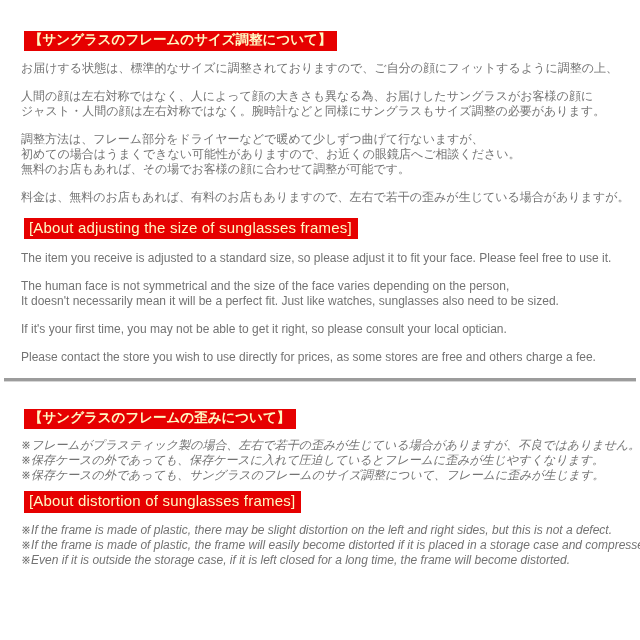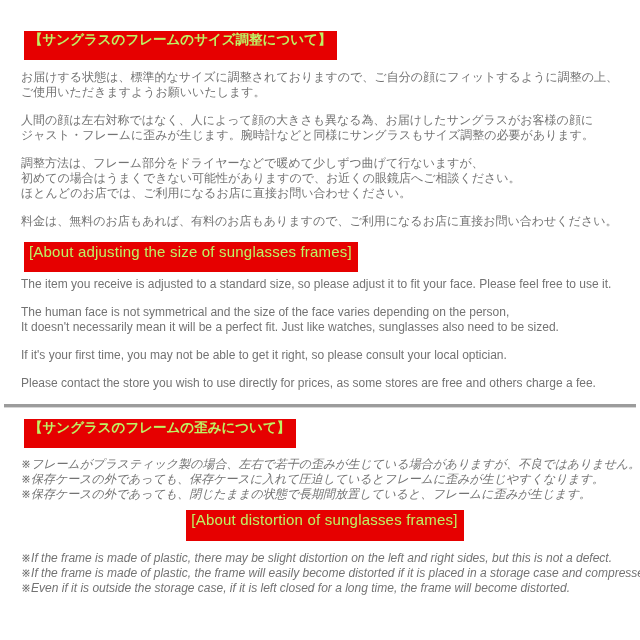--- a/index.html
+++ b/index.html
@@ -14,22 +14,22 @@
   }
   .page {
     box-sizing: border-box;
     width: 640px;
     height: 640px;
     padding: 30px 14px 0 21px;
   }
   .heading {
     display: inline-block;
     background: #e60000;
-    color: #bef264;
-    padding: 2px 6px 12px 5px;
+    color: #fef9c3;
+    padding: 2px 6px 3px 5px;
     margin: 0 0 0 3px;
     line-height: 1.1;
   }
   .heading-jp {
     font-size: 13.5px;
     font-weight: bold;
   }
   .heading-en {
     font-size: 15px;
     font-weight: normal;
@@ -40,60 +40,59 @@
     padding: 0;
   }
   .line {
     display: block;
     font-size: 12px;
     line-height: 15px;
     color: #737373;
     white-space: nowrap;
   }
   .after-heading { margin-top: 10px; }
-  .en-heading-wrap { margin-top: 12px; margin-bottom: 5px; }
+  .en-heading-wrap { margin-top: 12px; margin-bottom: 12px; }
   .divider {
     height: 3px;
     background: #9c9c9c;
     border: 0;
     border-bottom: 1px solid #d6d6d6;
     margin: 10px -10px 0 -17px;
   }
-  .section-distortion-jp-heading-wrap { margin-top: 10px; margin-bottom: 9px; }
+  .section-distortion-jp-heading-wrap { margin-top: 26px; margin-bottom: 9px; }
   .notes { margin: 0 0 0 0; font-style: italic; }
-  .section-distortion-en-heading-wrap { margin-top: 8px; margin-bottom: 10px; text-align: center; }
+  .section-distortion-en-heading-wrap { margin-top: 8px; margin-bottom: 10px; }
 </style>
 </head>
 <body>
 
 <div class="page">
 
   <div>
     <div>
       <span class="heading heading-jp">【サングラスのフレームのサイズ調整について】</span>
     </div>
 
     <p class="para after-heading">
       <span class="line">お届けする状態は、標準的なサイズに調整されておりますので、ご自分の顔にフィットするように調整の上、</span>
-      <span class="line">ご使用いただきますようお願いいたします。</span>
     </p>
 
     <p class="para">
       <span class="line">人間の顔は左右対称ではなく、人によって顔の大きさも異なる為、お届けしたサングラスがお客様の顔に</span>
-      <span class="line">ジャスト・フレームに歪みが生じます。腕時計などと同様にサングラスもサイズ調整の必要があります。</span>
+      <span class="line">ジャスト・人間の顔は左右対称ではなく。腕時計などと同様にサングラスもサイズ調整の必要があります。</span>
     </p>
 
     <p class="para">
       <span class="line">調整方法は、フレーム部分をドライヤーなどで暖めて少しずつ曲げて行ないますが、</span>
       <span class="line">初めての場合はうまくできない可能性がありますので、お近くの眼鏡店へご相談ください。</span>
-      <span class="line">ほとんどのお店では、ご利用になるお店に直接お問い合わせください。</span>
+      <span class="line">無料のお店もあれば、その場でお客様の顔に合わせて調整が可能です。</span>
     </p>
 
     <p class="para">
-      <span class="line">料金は、無料のお店もあれば、有料のお店もありますので、ご利用になるお店に直接お問い合わせください。</span>
+      <span class="line">料金は、無料のお店もあれば、有料のお店もありますので、左右で若干の歪みが生じている場合がありますが。</span>
     </p>
 
     <div class="en-heading-wrap">
       <span class="heading heading-en">[About adjusting the size of sunglasses frames]</span>
     </div>
 
     <p class="para">
       <span class="line">The item you receive is adjusted to a standard size, so please adjust it to fit your face. Please feel free to use it.</span>
     </p>
 
@@ -114,21 +113,21 @@
   <hr class="divider">
 
   <div>
     <div class="section-distortion-jp-heading-wrap">
       <span class="heading heading-jp">【サングラスのフレームの歪みについて】</span>
     </div>
 
     <div class="notes">
       <span class="line">※フレームがプラスティック製の場合、左右で若干の歪みが生じている場合がありますが、不良ではありません。</span>
       <span class="line">※保存ケースの外であっても、保存ケースに入れて圧迫しているとフレームに歪みが生じやすくなります。</span>
-      <span class="line">※保存ケースの外であっても、閉じたままの状態で長期間放置していると、フレームに歪みが生じます。</span>
+      <span class="line">※保存ケースの外であっても、サングラスのフレームのサイズ調整について、フレームに歪みが生じます。</span>
     </div>
 
     <div class="section-distortion-en-heading-wrap">
       <span class="heading heading-en">[About distortion of sunglasses frames]</span>
     </div>
 
     <div class="notes">
       <span class="line">※If the frame is made of plastic, there may be slight distortion on the left and right sides, but this is not a defect.</span>
       <span class="line">※If the frame is made of plastic, the frame will easily become distorted if it is placed in a storage case and compressed.</span>
       <span class="line">※Even if it is outside the storage case, if it is left closed for a long time, the frame will become distorted.</span>

